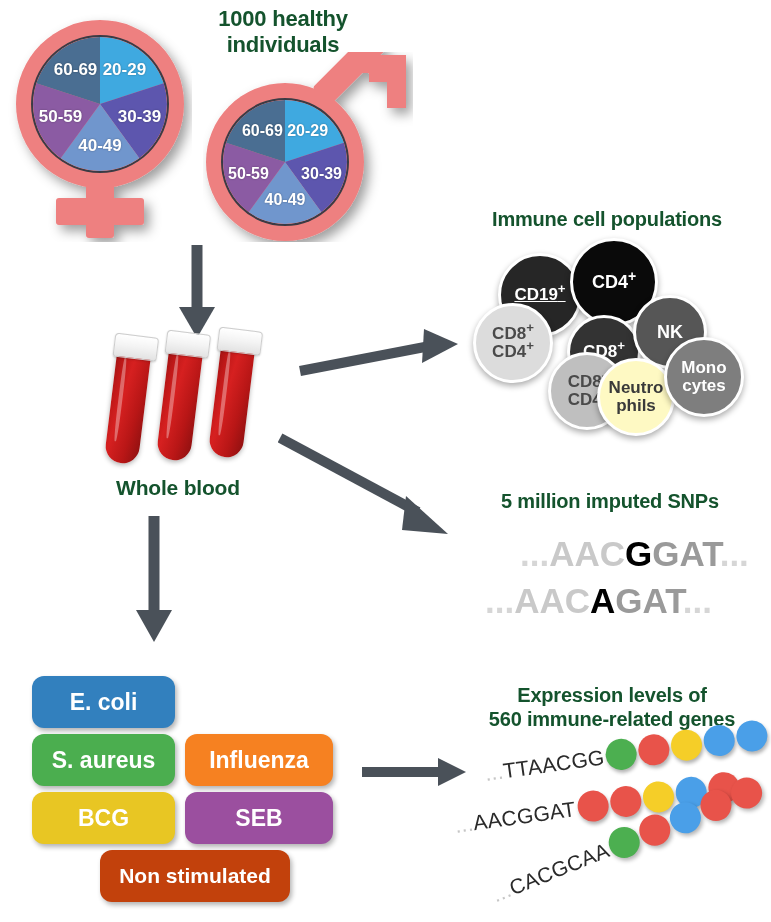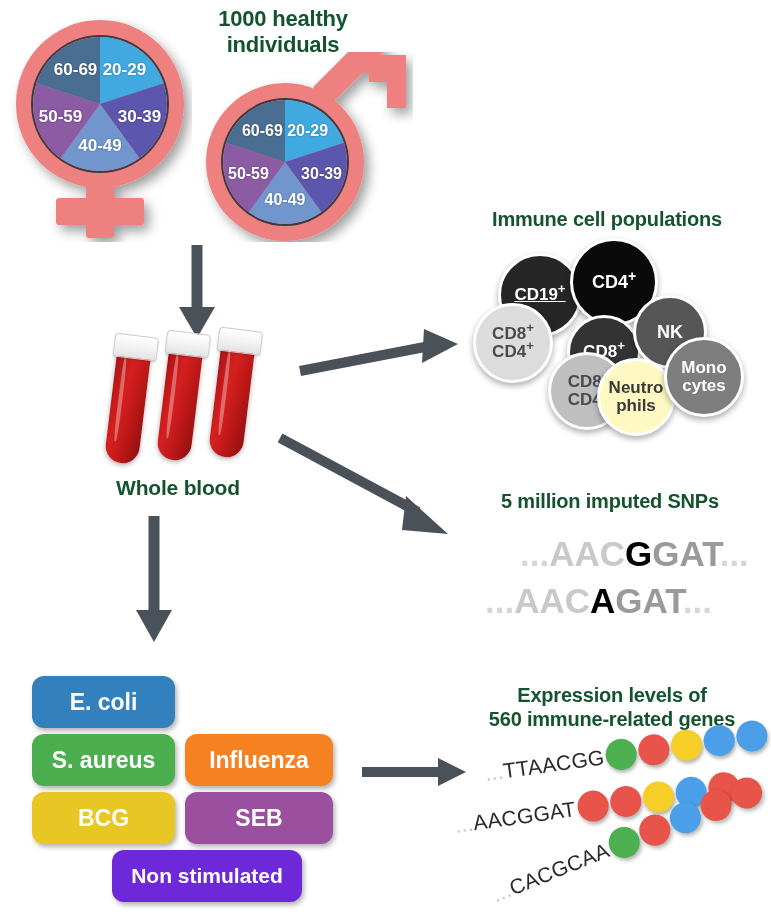--- a/index.html
+++ b/index.html
@@ -228,21 +228,21 @@
     </div>
     <div class="pill" style="left: 153px; top: 58px; width: 148px; height: 52px; background: rgb(246, 129, 33); font-size: 23px;">
       <span>Influenza</span>
     </div>
     <div class="pill" style="left: 0px; top: 116px; width: 143px; height: 52px; background: rgb(232, 198, 35); font-size: 23px;">
       <span>BCG</span>
     </div>
     <div class="pill" style="left: 153px; top: 116px; width: 148px; height: 52px; background: rgb(155, 79, 159); font-size: 23px;">
       <span>SEB</span>
     </div>
-    <div class="pill" style="left: 80px; top: 174px; width: 190px; height: 52px; background: #6d28d9; font-size: 21px;">
+    <div class="pill" style="left: 68px; top: 174px; width: 190px; height: 52px; background: #c2410c; font-size: 21px;">
       <span>Non stimulated</span>
     </div>
   </div>
 
 <svg class="arrow" style="left:360px;top:752px;" width="110" height="40" viewBox="0 0 110 40">
   <line x1="2" y1="20" x2="82" y2="20" stroke="#4A5159" stroke-width="10"></line>
   <polygon points="78,6 106,20 78,34" fill="#4A5159"></polygon>
 </svg>
 
 <div class="abs hdr" style="left:458px;top:684px;width:308px;font-size:20px;">

